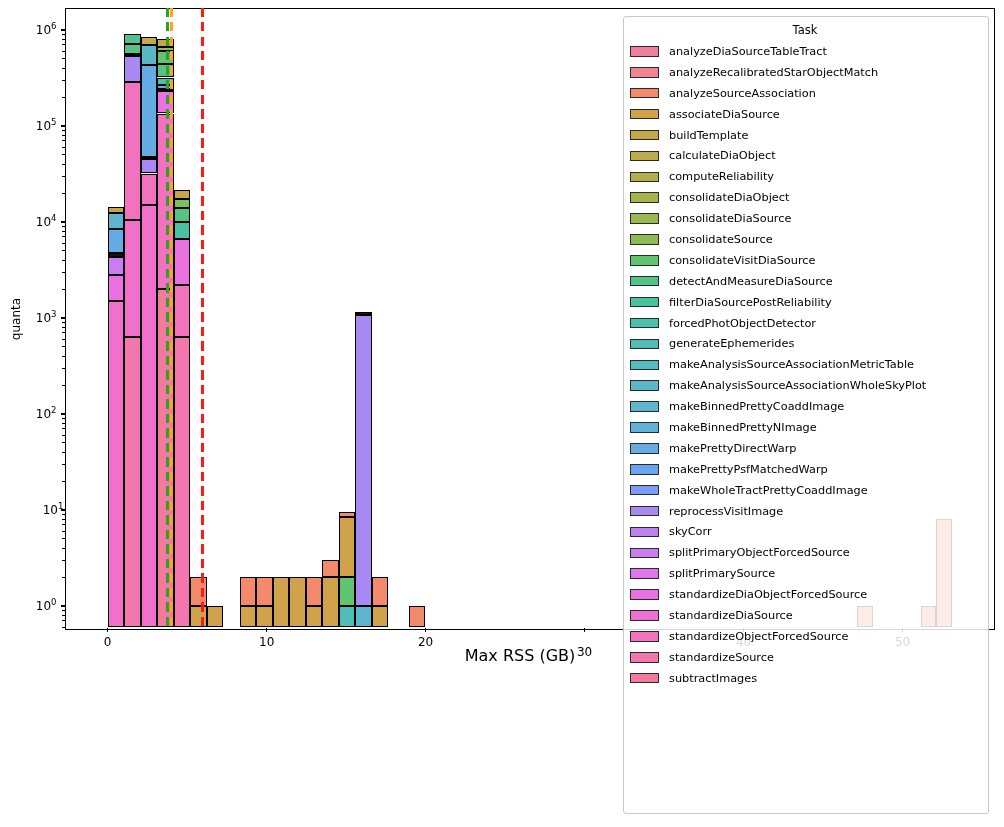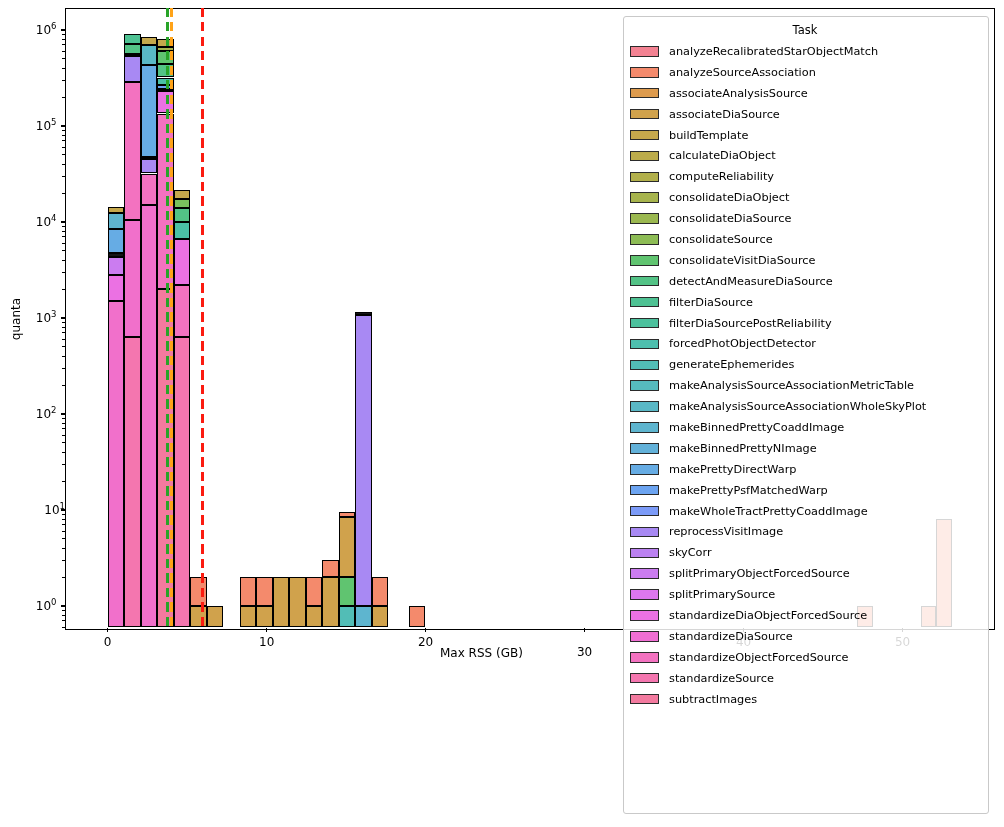--- a/index.html
+++ b/index.html
@@ -7,21 +7,21 @@
           font-family:"DejaVu Sans",sans-serif;overflow:hidden;}
   .spines{position:absolute;border:1.2px solid #000;background:transparent;}
   .seg{position:absolute;box-sizing:border-box;border:1px solid #000;}
   .vline{position:absolute;width:3px;}
   .ytick-label{position:absolute;font-size:12px;color:#000;text-align:right;white-space:nowrap;}
   .ytick-label sup{font-size:8.5px;}
   .xtick-label{position:absolute;font-size:12px;color:#000;text-align:center;white-space:nowrap;}
   .tickmark{position:absolute;background:#000;}
   #ylabel{position:absolute;left:-14px;top:312px;font-size:12px;transform:rotate(-90deg);
           transform-origin:center;width:60px;text-align:center;}
-  #xlabel{position:absolute;left:440px;top:646px;width:160px;font-size:12px;}
+  #xlabel{position:absolute;left:440px;top:646px;width:160px;text-align:center;font-size:16px;}
   #legend{position:absolute;left:623px;top:16px;width:366px;height:798px;
           background:rgba(255,255,255,0.84);border:1px solid #c9c9c9;border-radius:3px;
           box-sizing:border-box;padding:3px 8px 3px 6px;display:flex;flex-direction:column;}
   #legend-title{font-size:11.5px;color:#000;text-align:center;height:21px;line-height:21px;flex:0 0 auto;}
   .legend-row{display:flex;align-items:center;height:20.9px;flex:0 0 auto;}
   .legend-swatch{width:29px;height:10.5px;border:1.1px solid #2a2a2a;box-sizing:border-box;
                  margin-right:10px;flex:0 0 auto;}
   .legend-label{font-size:11.3px;color:#000;white-space:nowrap;}
 </style>
 </head>
@@ -92,21 +92,21 @@
       <div class="seg" style="left: 371.6px; width: 16.5px; top: 577.1px; height: 28.9px; background: rgb(244, 138, 108);"></div>
       <div class="seg" style="left: 408.5px; width: 16.5px; top: 606px; height: 21.3px; background: rgb(244, 138, 108);"></div>
       <div class="seg" style="left: 856.9px; width: 16.5px; top: 606px; height: 21.3px; background: rgb(244, 138, 108);"></div>
       <div class="seg" style="left: 921px; width: 14.9px; top: 606px; height: 21.3px; background: rgb(244, 138, 108);"></div>
       <div class="seg" style="left: 935.9px; width: 16.5px; top: 519.3px; height: 108px; background: rgb(244, 138, 108);"></div>
     </div>
   <div id="ticks-layer">
       <div class="tickmark" style="left: 60.5px; top: 605.4px; width: 4px; height: 1.2px;"></div>
       <div class="ytick-label" style="left: 18.5px; top: 597px; width: 38px;"><span>10</span><sup>0</sup></div>
       <div class="tickmark" style="left: 60.5px; top: 509.4px; width: 4px; height: 1.2px;"></div>
-      <div class="ytick-label" style="left: 27px; top: 501px; width: 38px;"><span>10</span><sup>1</sup></div>
+      <div class="ytick-label" style="left: 34px; top: 501px; width: 38px; text-align: center;"><span>10</span><sup>1</sup></div>
       <div class="tickmark" style="left: 60.5px; top: 413.4px; width: 4px; height: 1.2px;"></div>
       <div class="ytick-label" style="left: 18.5px; top: 405px; width: 38px;"><span>10</span><sup>2</sup></div>
       <div class="tickmark" style="left: 60.5px; top: 317.4px; width: 4px; height: 1.2px;"></div>
       <div class="ytick-label" style="left: 18.5px; top: 309px; width: 38px;"><span>10</span><sup>3</sup></div>
       <div class="tickmark" style="left: 60.5px; top: 221.4px; width: 4px; height: 1.2px;"></div>
       <div class="ytick-label" style="left: 18.5px; top: 213px; width: 38px;"><span>10</span><sup>4</sup></div>
       <div class="tickmark" style="left: 60.5px; top: 125.4px; width: 4px; height: 1.2px;"></div>
       <div class="ytick-label" style="left: 18.5px; top: 117px; width: 38px;"><span>10</span><sup>5</sup></div>
       <div class="tickmark" style="left: 60.5px; top: 29.4px; width: 4px; height: 1.2px;"></div>
       <div class="ytick-label" style="left: 18.5px; top: 21px; width: 38px;"><span>10</span><sup>6</sup></div>
@@ -177,33 +177,33 @@
     </div>
   <div id="vlines-layer">
       <div class="vline" style="left: 165.5px; top: 8px; height: 619.5px; background: repeating-linear-gradient(rgb(40, 164, 40) 0px, rgb(40, 164, 40) 9px, transparent 9px, transparent 14.5px);"></div>
       <div class="vline" style="left: 169.9px; top: 8px; height: 619.5px; background: repeating-linear-gradient(rgb(255, 163, 24) 0px, rgb(255, 163, 24) 9px, transparent 9px, transparent 14.5px);"></div>
       <div class="vline" style="left: 200.5px; top: 8px; height: 619.5px; background: repeating-linear-gradient(rgb(251, 27, 16) 0px, rgb(251, 27, 16) 9px, transparent 9px, transparent 14.5px);"></div>
     </div>
   <div id="ylabel">quanta</div>
   <div id="xlabel">Max RSS (GB)</div>
   <div id="legend">
     <div id="legend-title">Task</div>
+  <div class="legend-row">
+        <div class="legend-swatch" style="background: rgb(242, 126, 157);"></div>
+        <div class="legend-label">analyzeDiaSourceTableTract</div>
+      </div>
       <div class="legend-row">
         <div class="legend-swatch" style="background: rgb(243, 130, 146);"></div>
         <div class="legend-label">analyzeRecalibratedStarObjectMatch</div>
       </div>
       <div class="legend-row">
         <div class="legend-swatch" style="background: rgb(244, 138, 108);"></div>
         <div class="legend-label">analyzeSourceAssociation</div>
       </div>
       <div class="legend-row">
-        <div class="legend-swatch" style="background: rgb(221, 155, 78);"></div>
-        <div class="legend-label">associateAnalysisSource</div>
-      </div>
-      <div class="legend-row">
         <div class="legend-swatch" style="background: rgb(208, 162, 76);"></div>
         <div class="legend-label">associateDiaSource</div>
       </div>
       <div class="legend-row">
         <div class="legend-swatch" style="background: rgb(197, 168, 76);"></div>
         <div class="legend-label">buildTemplate</div>
       </div>
       <div class="legend-row">
         <div class="legend-swatch" style="background: rgb(188, 172, 75);"></div>
         <div class="legend-label">calculateDiaObject</div>
@@ -224,24 +224,20 @@
         <div class="legend-swatch" style="background: rgb(141, 188, 85);"></div>
         <div class="legend-label">consolidateSource</div>
       </div>
       <div class="legend-row">
         <div class="legend-swatch" style="background: rgb(96, 196, 112);"></div>
         <div class="legend-label">consolidateVisitDiaSource</div>
       </div>
       <div class="legend-row">
         <div class="legend-swatch" style="background: rgb(83, 195, 134);"></div>
         <div class="legend-label">detectAndMeasureDiaSource</div>
-      </div>
-      <div class="legend-row">
-        <div class="legend-swatch" style="background: rgb(78, 194, 147);"></div>
-        <div class="legend-label">filterDiaSource</div>
       </div>
       <div class="legend-row">
         <div class="legend-swatch" style="background: rgb(76, 193, 157);"></div>
         <div class="legend-label">filterDiaSourcePostReliability</div>
       </div>
       <div class="legend-row">
         <div class="legend-swatch" style="background: rgb(78, 191, 174);"></div>
         <div class="legend-label">forcedPhotObjectDetector</div>
       </div>
       <div class="legend-row">

